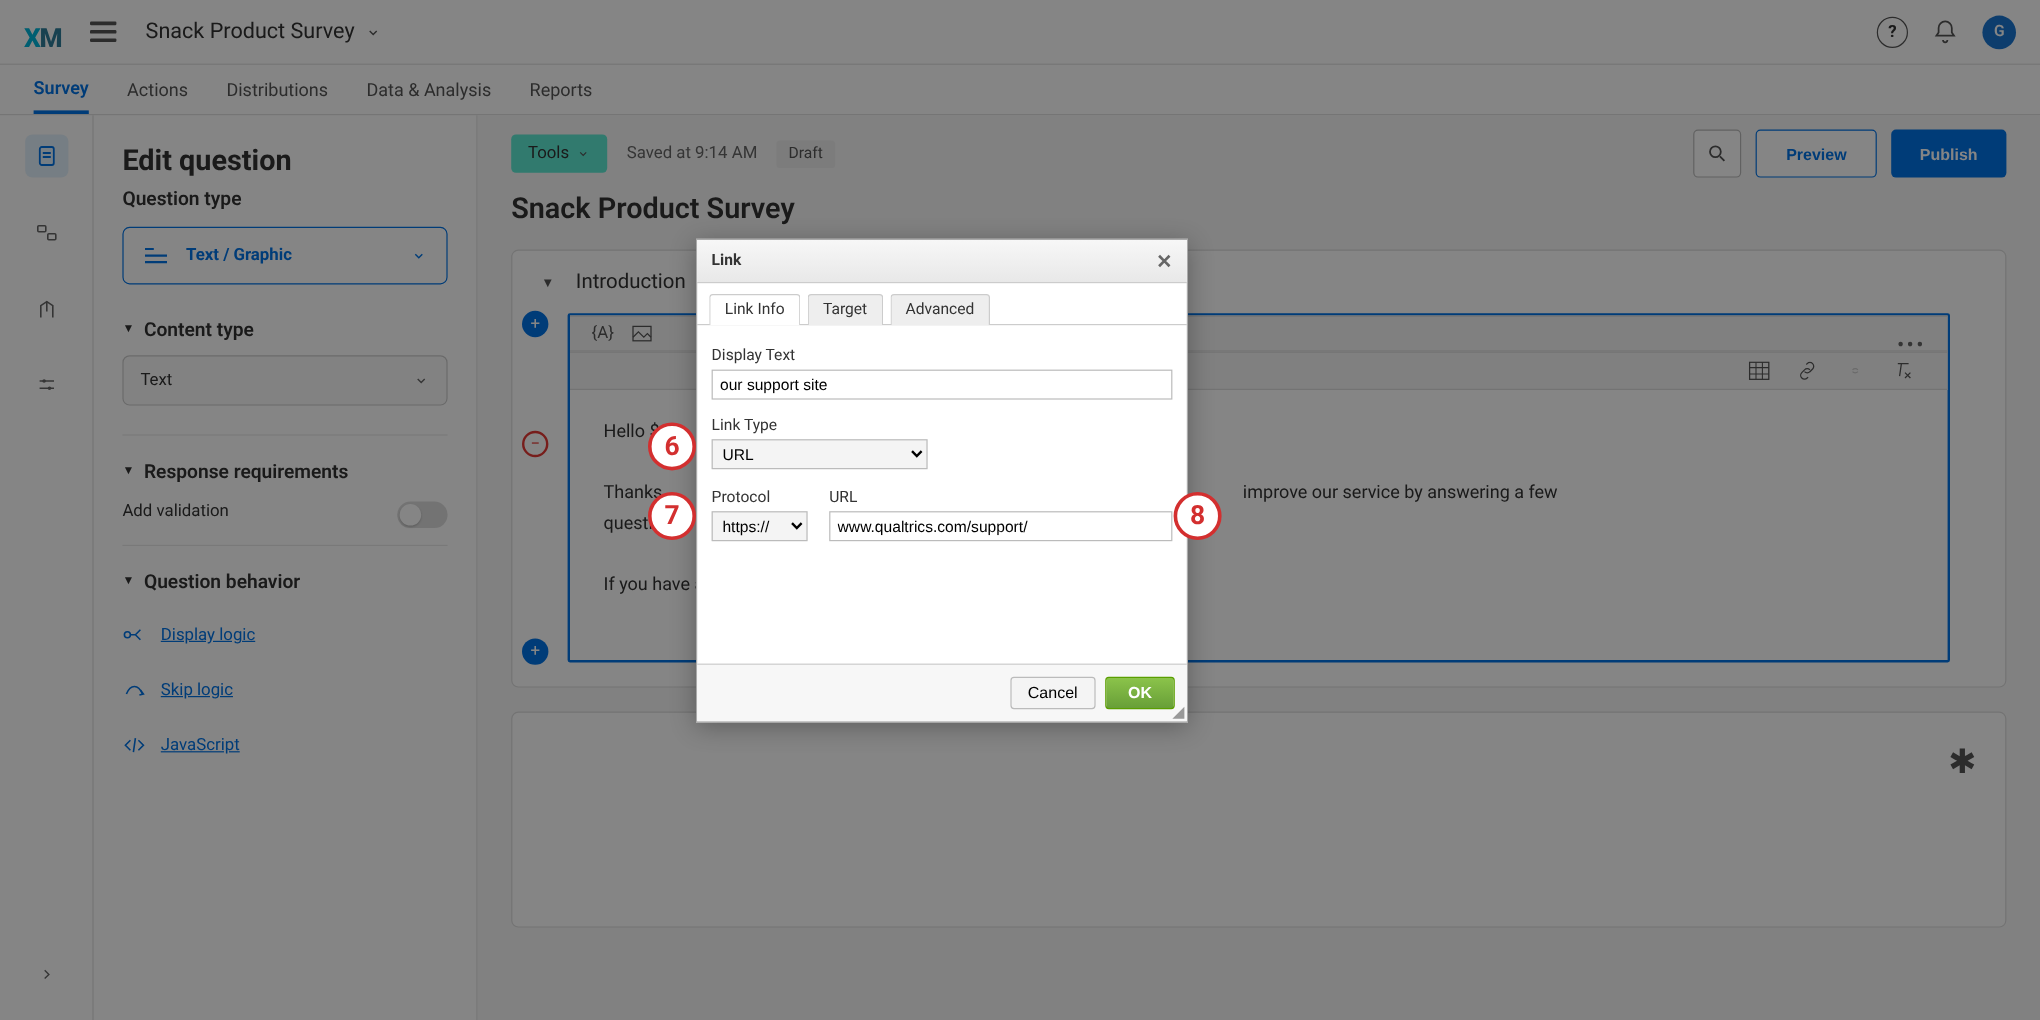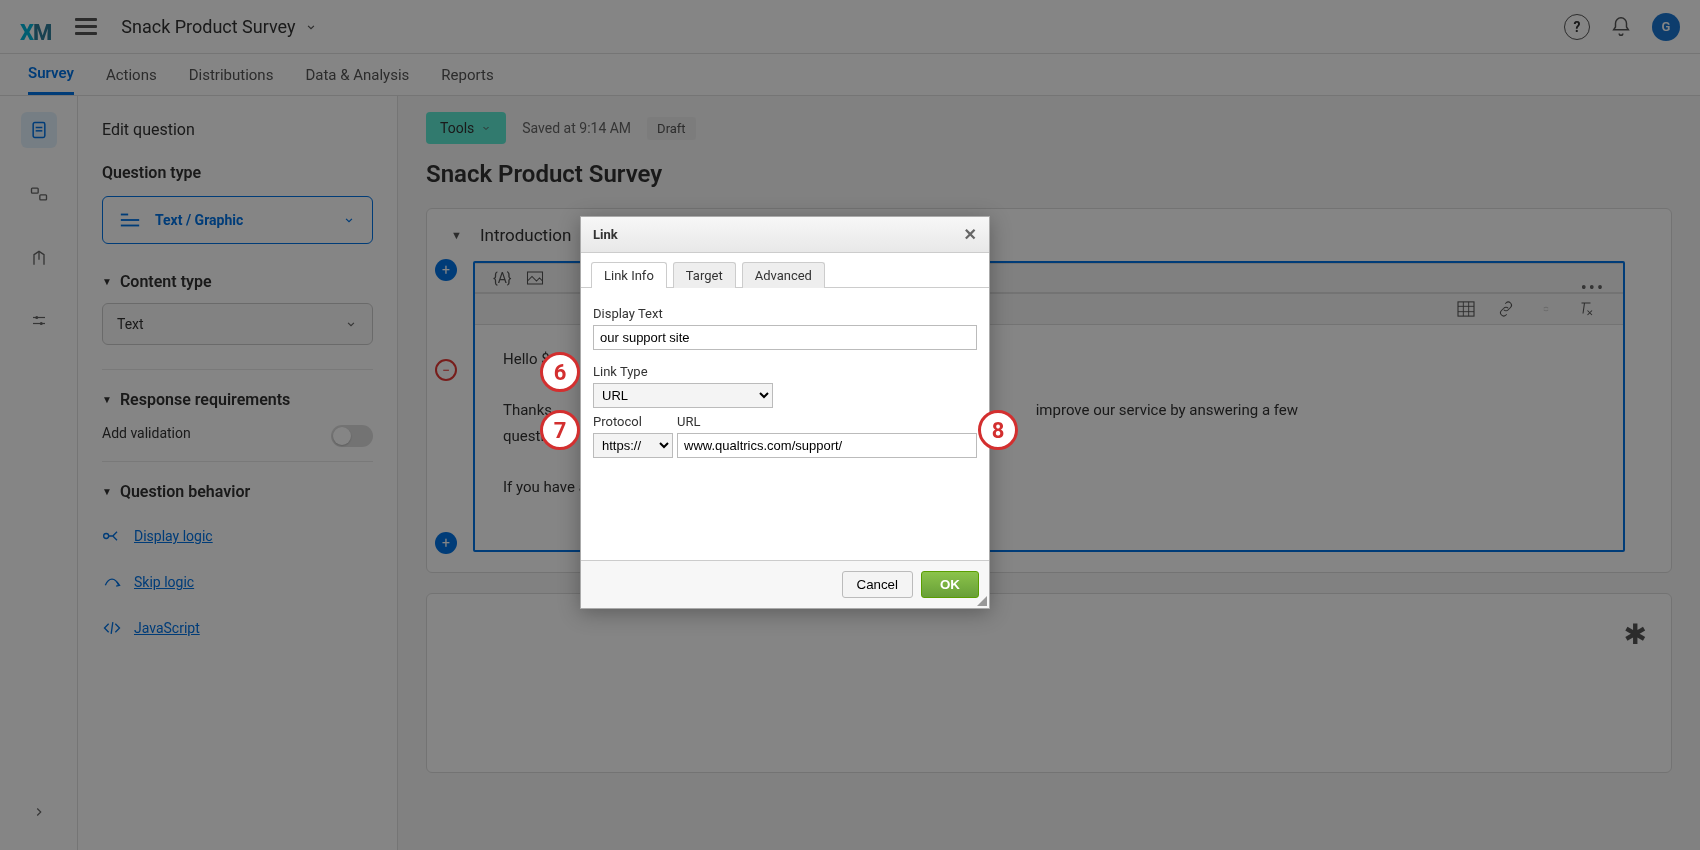--- a/index.html
+++ b/index.html
@@ -24,21 +24,21 @@
 .navtab.active { color: #0073E6; font-weight: 600; border-bottom: 3px solid #0073E6; }
 
 
 .main { display: flex; height: calc(100% - 96px); }
 .rail { width: 78px; border-right: 1px solid #e0e0e0; display: flex; flex-direction: column; align-items: center; padding-top: 16px; gap: 28px; }
 .rail-item { width: 36px; height: 36px; display: flex; align-items: center; justify-content: center; color: #666; border-radius: 6px; cursor: pointer; }
 .rail-item.active { background: #E3F2FD; color: #0073E6; }
 .rail-expand { margin-top: auto; margin-bottom: 20px; }
 
 .sidebar { width: 320px; border-right: 1px solid #e0e0e0; padding: 24px; overflow-y: auto; }
-.sidebar h2 { font-size: 16px; font-weight: 400; margin-bottom: 24px; }
+.sidebar h2 { font-size: 24px; font-weight: 700; margin-bottom: 8px; }
 .sidebar h3 { font-size: 16px; font-weight: 600; margin-bottom: 14px; }
 .type-select { border: 1.5px solid #0073E6; border-radius: 6px; padding: 14px 16px; display: flex; align-items: center; gap: 14px; color: #0073E6; font-weight: 700; margin-bottom: 28px; cursor: pointer; }
 .type-select .chev { margin-left: auto; }
 .section-head { display: flex; align-items: center; gap: 8px; margin-bottom: 12px; cursor: pointer; }
 .section-head .tri { font-size: 10px; color: #333; }
 .section-head span.label { font-size: 16px; font-weight: 600; }
 .content-select { border: 1px solid #ccc; border-radius: 6px; padding: 12px 14px; display: flex; align-items: center; justify-content: space-between; margin-bottom: 24px; background: #fafafa; cursor: pointer; }
 .divider { border-top: 1px solid #e8e8e8; margin: 10px 0 20px; }
 .validation-row { display: flex; align-items: flex-start; justify-content: space-between; padding: 4px 0; }
 .toggle { width: 42px; height: 22px; background: #ddd; border-radius: 11px; position: relative; cursor: pointer; }
@@ -72,31 +72,31 @@
 .del-btn { position: absolute; left: -40px; width: 22px; height: 22px; border: 2px solid #E53935; border-radius: 50%; color: #E53935; display: flex; align-items: center; justify-content: center; font-size: 14px; cursor: pointer; }
 .q-menu { position: absolute; right: 18px; top: 14px; font-size: 18px; letter-spacing: 2px; color: #666; cursor: pointer; }
 
 .block2 { margin: 0 28px; background: #fff; border: 1px solid #ddd; border-radius: 6px; height: 180px; position: relative; }
 .star-req { position: absolute; right: 24px; top: 24px; font-size: 28px; color: #555; }
 
 
 .overlay { position: absolute; inset: 0; background: rgba(0,0,0,0.48); }
 
 
-.dialog { position: absolute; left: 580px; top: 216px; width: 410px; background: #fff; border: 1px solid #aaa; box-shadow: 0 4px 20px rgba(0,0,0,0.3); font-size: 13px; }
+.dialog { position: absolute; left: 580px; top: 199px; width: 410px; background: #fff; border: 1px solid #aaa; box-shadow: 0 4px 20px rgba(0,0,0,0.3); font-size: 13px; }
 .dialog-title { background: linear-gradient(#f7f7f7,#e8e8e8); padding: 8px 12px; font-weight: 700; display: flex; justify-content: space-between; align-items: center; border-bottom: 1px solid #ccc; }
 .dialog-close { cursor: pointer; font-size: 16px; color: #666; }
 .dialog-tabs { display: flex; gap: 6px; padding: 8px 10px 0; border-bottom: 1px solid #ccc; }
 .dtab { border: 1px solid #ccc; border-bottom: none; padding: 5px 12px; background: #eee; border-radius: 3px 3px 0 0; cursor: pointer; position: relative; top: 1px; }
 .dtab.active { background: #fff; }
 .dialog-body { padding: 12px; }
 .dlabel { display: block; margin: 6px 0 4px; }
 .dinput { width: 100%; border: 1px solid #bbb; padding: 4px 6px; font-size: 13px; }
 .dselect { border: 1px solid #bbb; padding: 3px 4px; font-size: 13px; background: #f4f4f4; }
-.drow { display: flex; gap: 2px; }
+.drow { display: flex; gap: 16px; margin-top: 10px; }
 .dialog-footer { border-top: 1px solid #ccc; padding: 10px; display: flex; justify-content: flex-end; gap: 8px; background: #f7f7f7; position: relative; }
 .btn-cancel { border: 1px solid #bbb; background: #f4f4f4; padding: 5px 14px; border-radius: 3px; cursor: pointer; }
 .btn-ok { border: 1px solid #5a9e00; background: linear-gradient(#8BC34A,#689F38); color: #fff; padding: 5px 18px; border-radius: 3px; font-weight: 700; cursor: pointer; }
 .resize-grip { position: absolute; right: 2px; bottom: 2px; width: 0; height: 0; border-left: 10px solid transparent; border-bottom: 10px solid #999; }
 
 
 .callout { position: absolute; width: 40px; height: 40px; border: 3px solid #D32F2F; border-radius: 50%; background: #fff; color: #D32F2F; font-size: 22px; font-weight: 700; display: flex; align-items: center; justify-content: center; z-index: 50; }
 
 svg { display: block; }
 </style>
@@ -254,20 +254,30 @@
       <div class="tools-btn">
         <span>Tools</span>
         <span>
           <svg width="12" height="12" viewBox="0 0 24 24">
               <path d="M7 10l5 5 5-5" stroke="#555" stroke-width="2" fill="none"></path>
             </svg>
         </span>
       </div>
       <span class="saved-txt">Saved at 9:14 AM</span>
       <span class="draft-badge">Draft</span>
+      <div class="canvas-right">
+        <div class="sq-btn">
+          <svg width="18" height="18" viewBox="0 0 24 24">
+              <circle cx="10" cy="10" r="6" stroke="#555" stroke-width="2" fill="none"></circle>
+              <line x1="15" y1="15" x2="20" y2="20" stroke="#555" stroke-width="2"></line>
+            </svg>
+        </div>
+        <button class="preview-btn">Preview</button>
+        <button class="publish-btn">Publish</button>
+      </div>
     </div>
 
     <div class="survey-title">Snack Product Survey</div>
 
     <div class="block">
       <div class="block-head">
         <span class="tri">▼</span>
         <span class="block-name">Introduction</span>
       </div>
 

